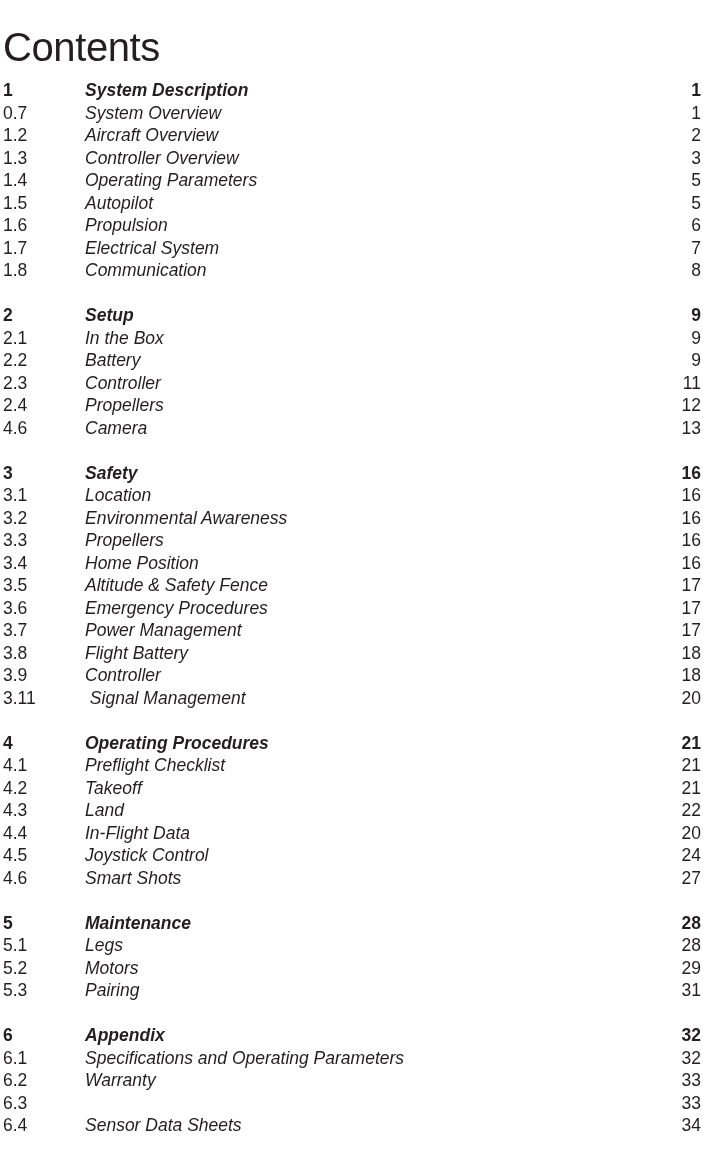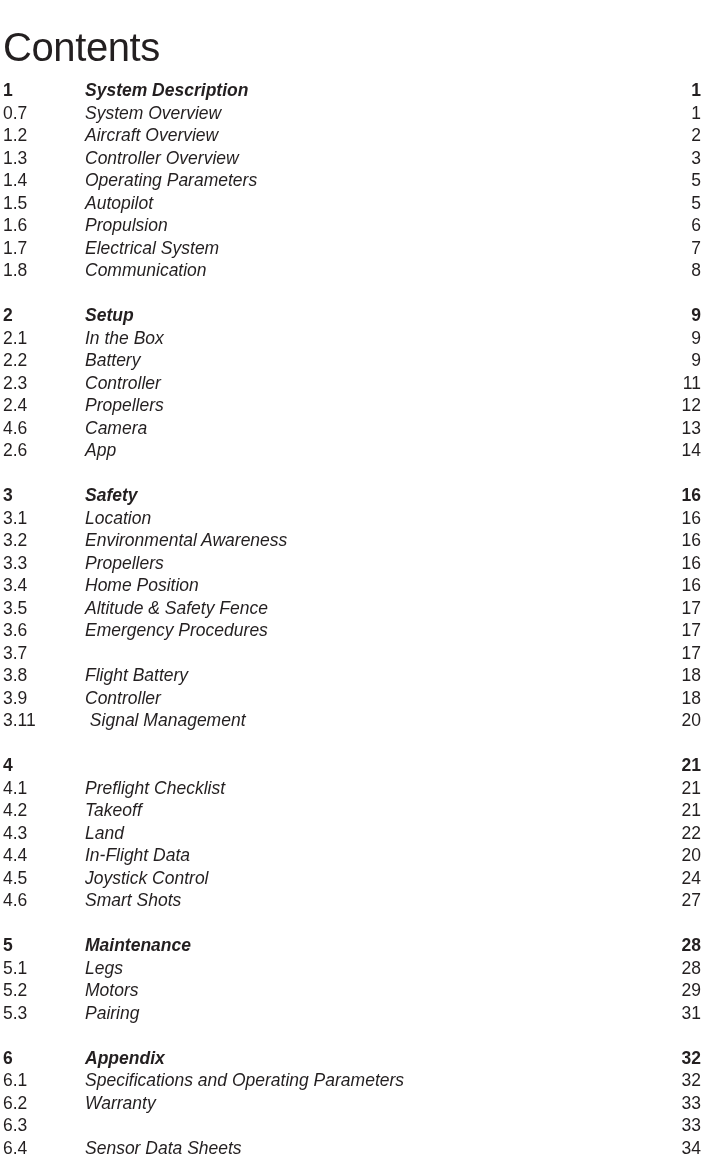--- a/index.html
+++ b/index.html
@@ -169,25 +169,20 @@
         <div class="toc-row">
           <span class="toc-num">2.4</span>
           <span class="toc-label">Propellers</span>
           <span class="toc-page">12</span>
         </div>
         <div class="toc-row">
           <span class="toc-num">4.6</span>
           <span class="toc-label">Camera</span>
           <span class="toc-page">13</span>
         </div>
-        <div class="toc-row">
-          <span class="toc-num">2.6</span>
-          <span class="toc-label">App</span>
-          <span class="toc-page">14</span>
-        </div>
       </div>
       <div class="toc-group">
         <div class="toc-row is-section">
           <span class="toc-num">3</span>
           <span class="toc-label">Safety</span>
           <span class="toc-page">16</span>
         </div>
         <div class="toc-row">
           <span class="toc-num">3.1</span>
           <span class="toc-label">Location</span>
@@ -213,20 +208,21 @@
           <span class="toc-label">Altitude &amp; Safety Fence</span>
           <span class="toc-page">17</span>
         </div>
         <div class="toc-row">
           <span class="toc-num">3.6</span>
           <span class="toc-label">Emergency Procedures</span>
           <span class="toc-page">17</span>
         </div>
         <div class="toc-row">
           <span class="toc-num">3.7</span>
+          <span class="toc-label">Power Management</span>
           <span class="toc-page">17</span>
         </div>
         <div class="toc-row">
           <span class="toc-num">3.8</span>
           <span class="toc-label">Flight Battery</span>
           <span class="toc-page">18</span>
         </div>
         <div class="toc-row">
           <span class="toc-num">3.9</span>
           <span class="toc-label">Controller</span>
@@ -234,20 +230,21 @@
         </div>
         <div class="toc-row">
           <span class="toc-num">3.11</span>
           <span class="toc-label"> Signal Management</span>
           <span class="toc-page">20</span>
         </div>
       </div>
       <div class="toc-group">
         <div class="toc-row is-section">
           <span class="toc-num">4</span>
+          <span class="toc-label">Operating Procedures</span>
           <span class="toc-page">21</span>
         </div>
         <div class="toc-row">
           <span class="toc-num">4.1</span>
           <span class="toc-label">Preflight Checklist</span>
           <span class="toc-page">21</span>
         </div>
         <div class="toc-row">
           <span class="toc-num">4.2</span>
           <span class="toc-label">Takeoff</span>

